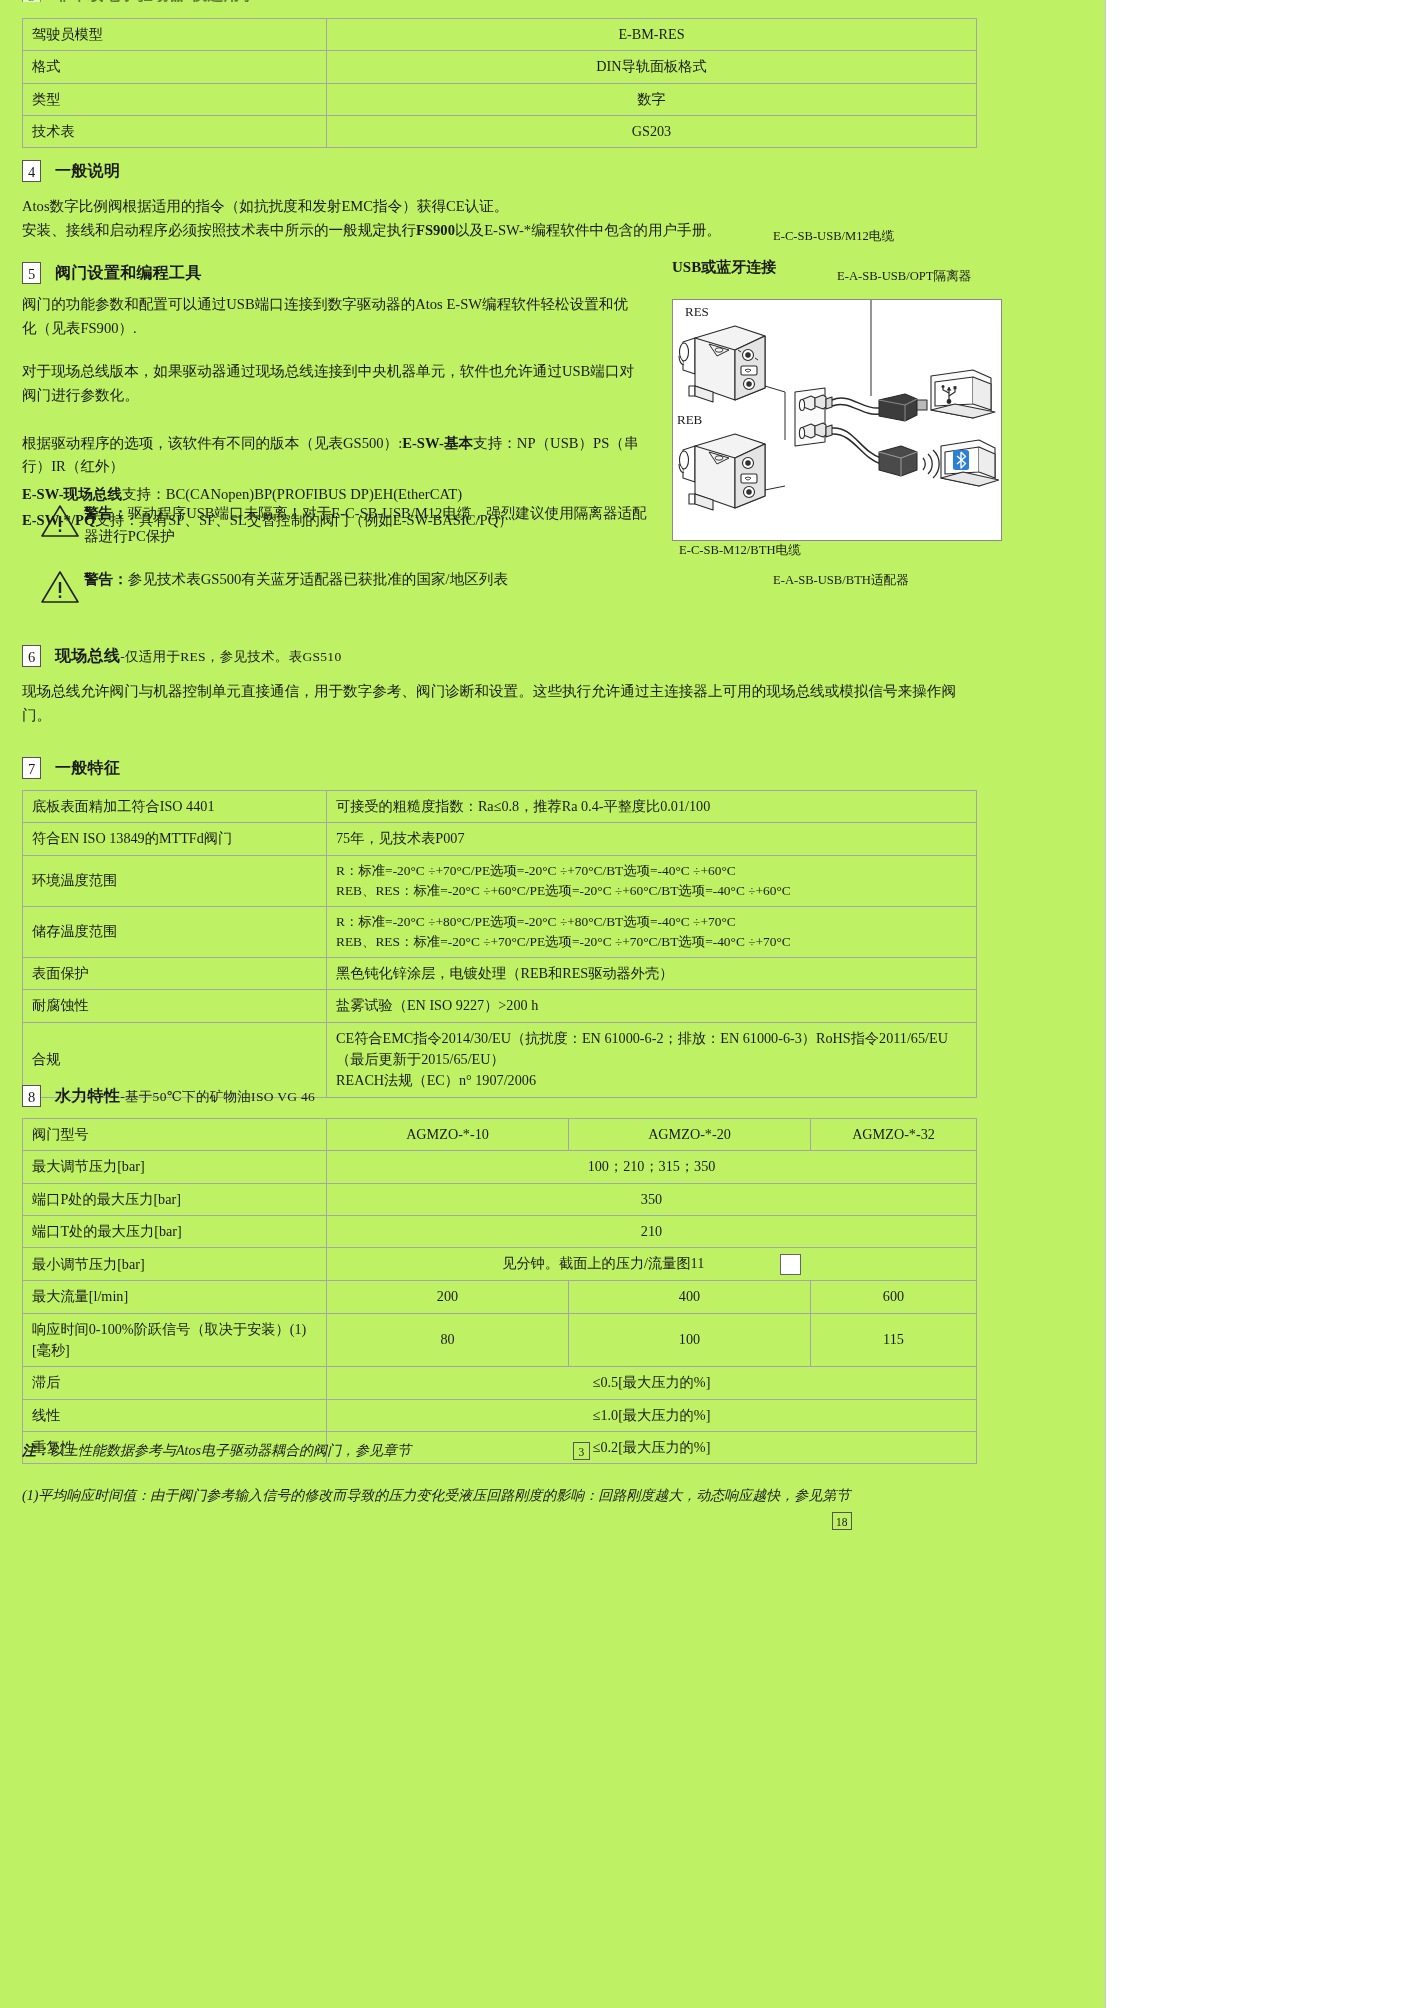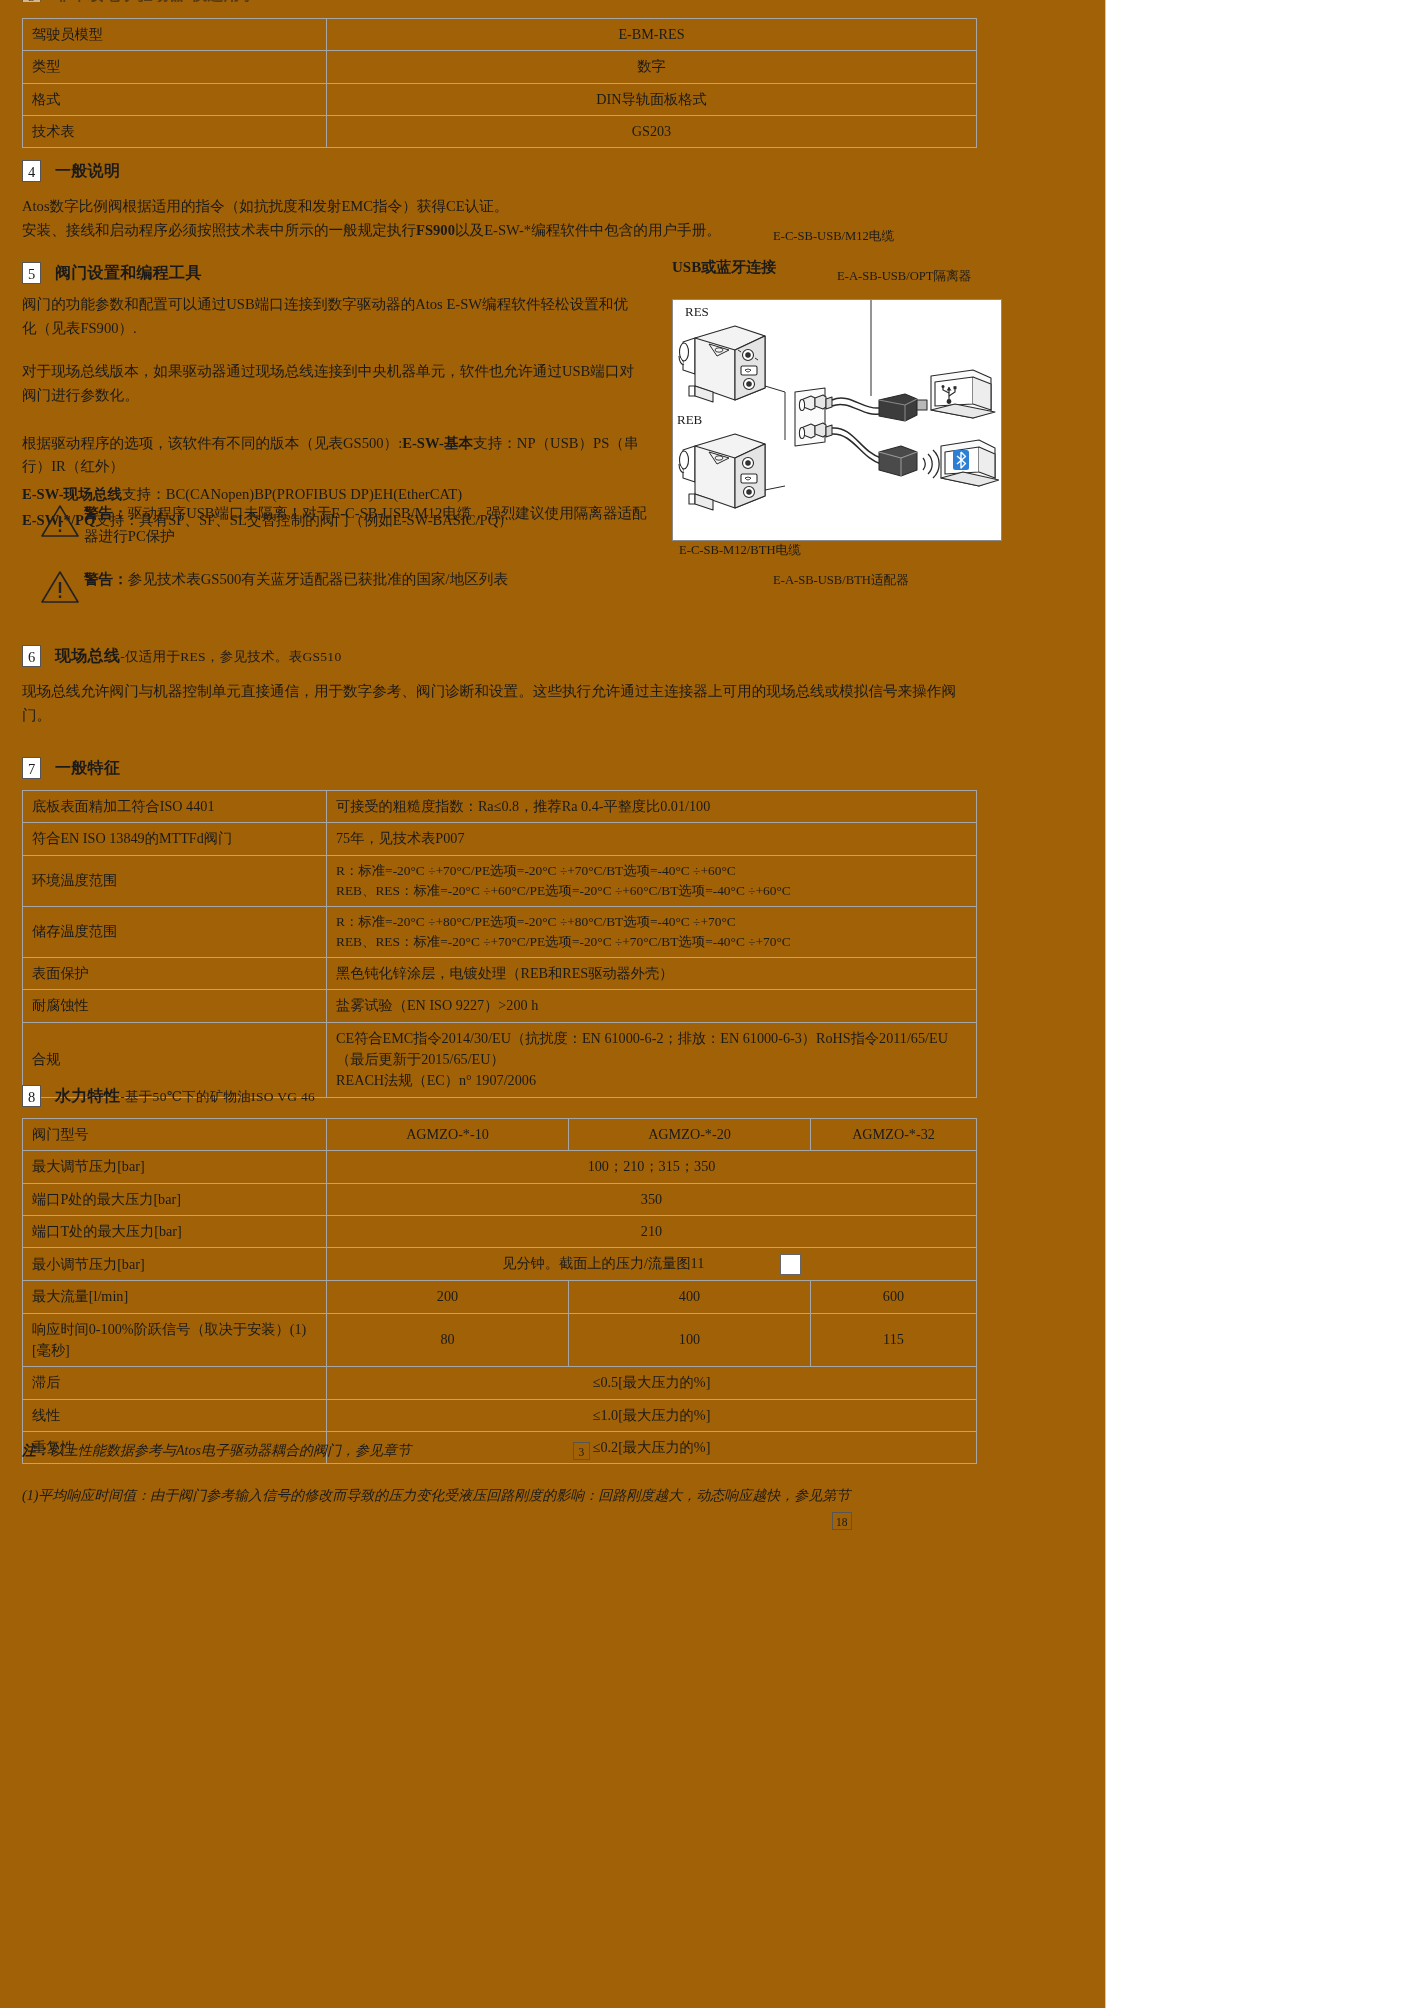--- a/index.html
+++ b/index.html
@@ -13,21 +13,21 @@
     position: relative;
     font-family: "Liberation Serif", "DejaVu Serif", serif;
     color: #1a1a1a;
     overflow: hidden;
   }
   .page {
     position: absolute;
     left: 0; top: 0;
     width: 1105px;
     height: 2008px;
-    background: #a16207;
+    background: #bef264;
     padding: 0;
     box-sizing: border-box;
   }
   .right-gutter {
     position: absolute;
     left: 1105px; top: 0;
     width: 304px;
     height: 2008px;
     background: #ffffff;
     border-left: 1px solid #c8c8c8;
@@ -174,26 +174,26 @@
       <div class="sec-title">非车载电子驱动器-仅适用于R</div>
     </div>
 
     <table class="dt" style="position:absolute; left:0; top:18px;">
       <tbody>
           <tr>
         <td class="lbl">驾驶员模型</td>
         <td class="ctr">E-BM-RES</td>
       </tr>
       <tr>
+        <td class="lbl">格式</td>
+        <td class="ctr">DIN导轨面板格式</td>
+      </tr>
+      <tr>
         <td class="lbl">类型</td>
         <td class="ctr">数字</td>
-      </tr>
-      <tr>
-        <td class="lbl">格式</td>
-        <td class="ctr">DIN导轨面板格式</td>
       </tr>
       <tr>
         <td class="lbl">技术表</td>
         <td class="ctr">GS203</td>
       </tr>
     </tbody>
       </table>
 
     <div class="sec-head" style="position:absolute; left:0; top:160px;">
       <div class="sec-num">4</div>

